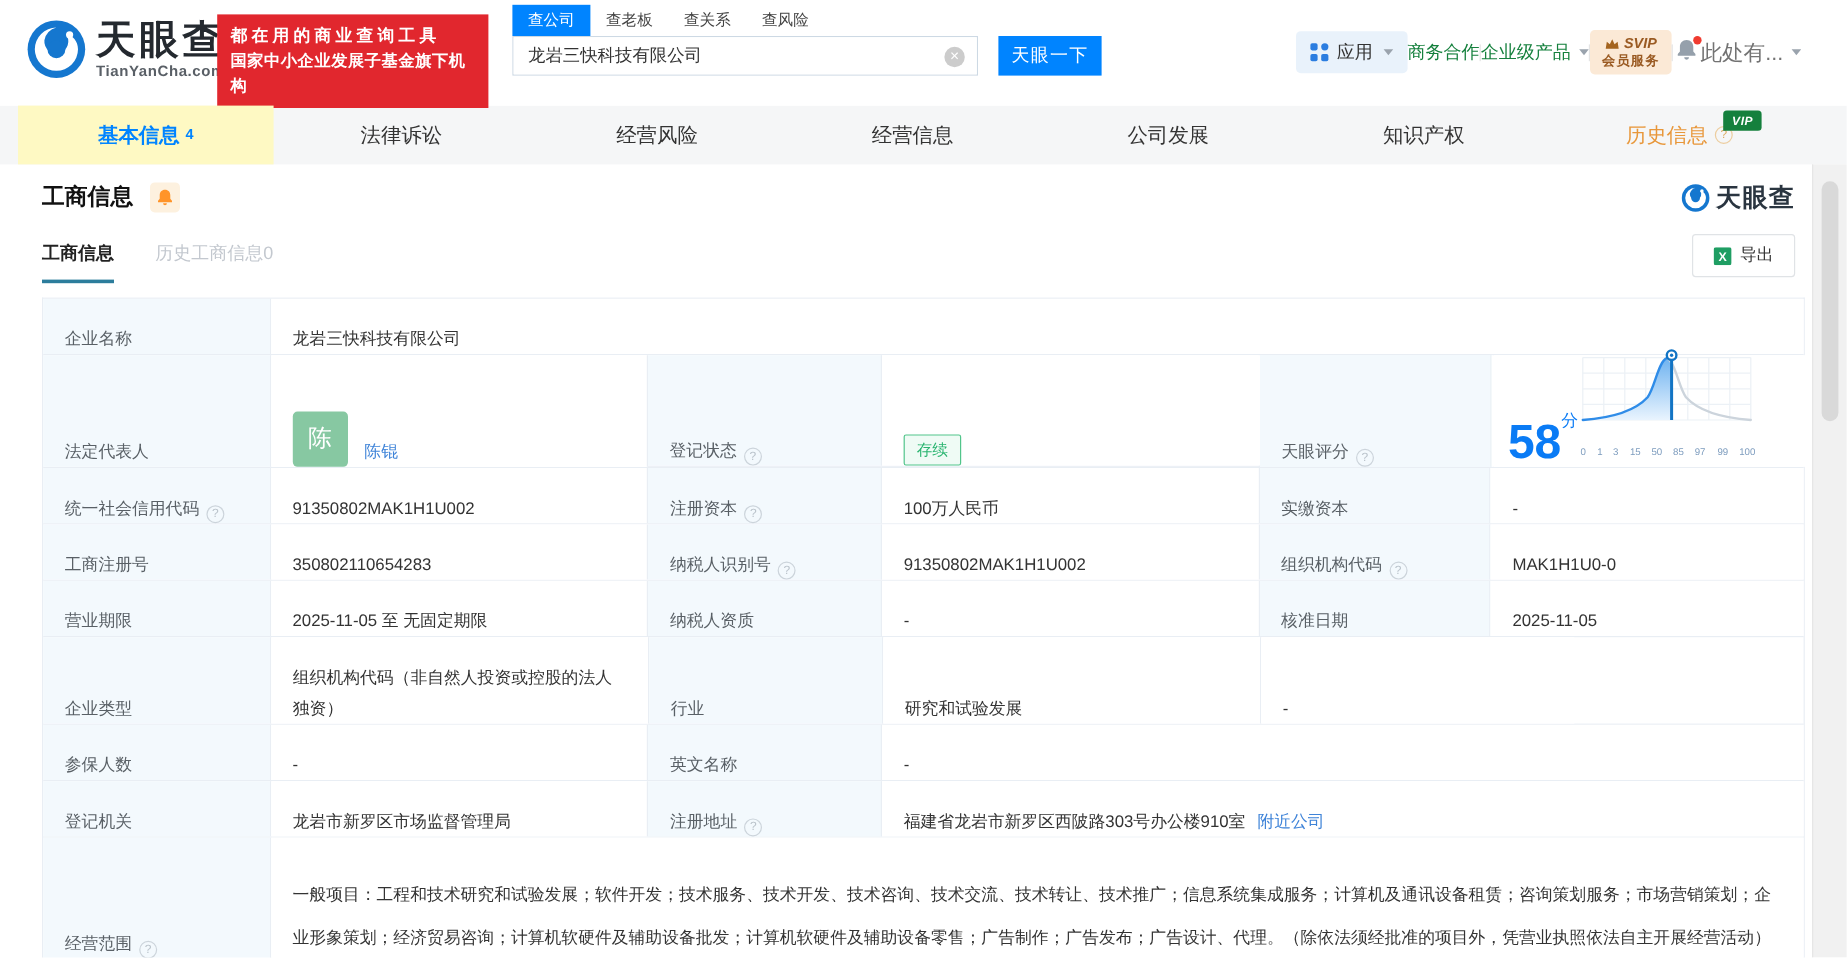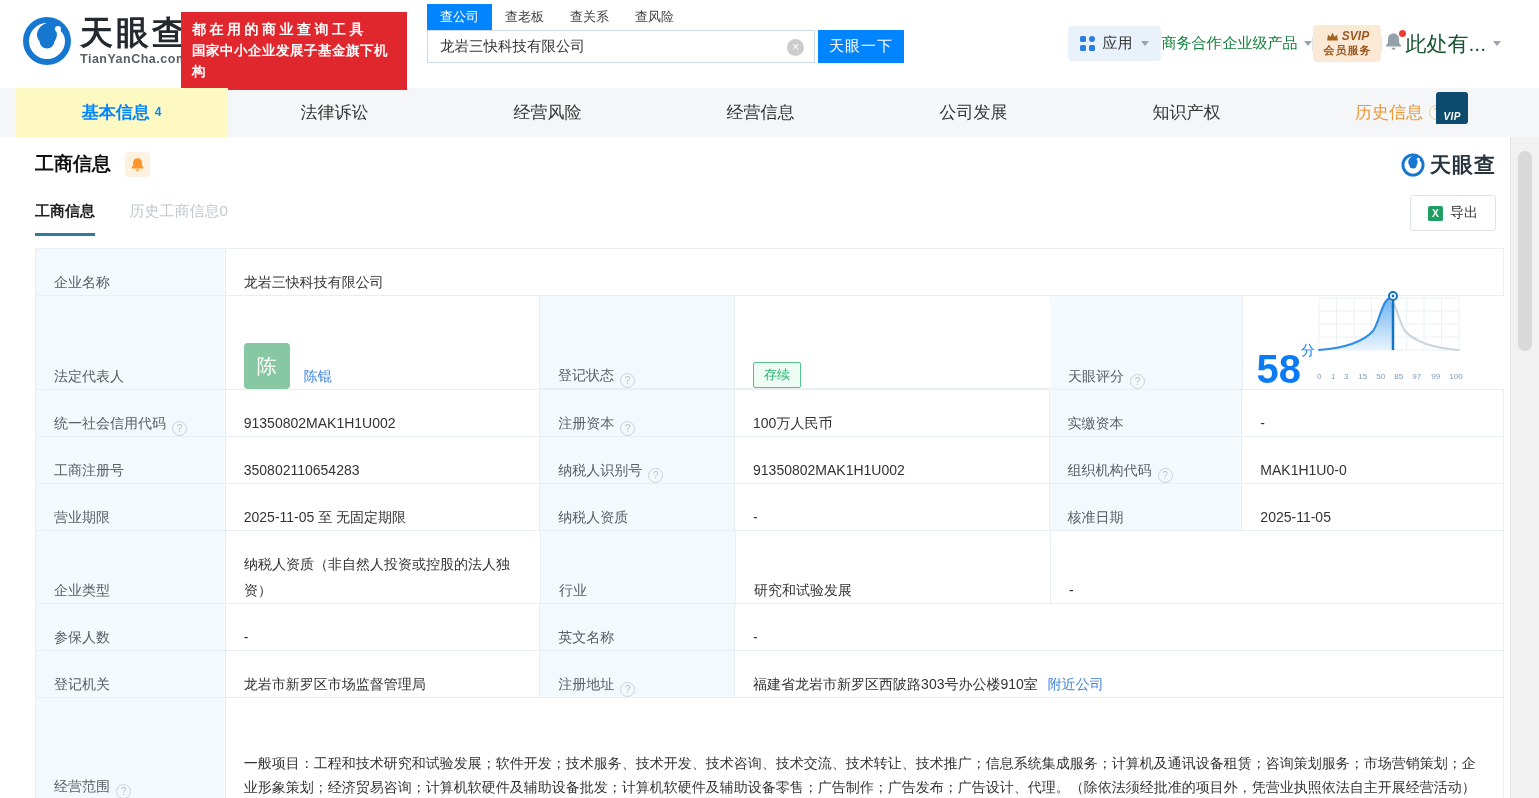--- a/index.html
+++ b/index.html
@@ -15,43 +15,43 @@
   .slogan-l1{font-size:14px;letter-spacing:3.5px;font-weight:bold}
   .slogan-l2{font-size:13.5px;letter-spacing:.5px;font-weight:bold}
   .search-area{position:absolute;left:427px;top:4px}
   .search-tabs{display:flex}
   .stab{font-size:13px;color:#444;padding:4px 13px;cursor:pointer}
   .stab.active{background:#0084ff;color:#fff}
   .search-row{display:flex;margin-top:0}
   .search-box{position:relative;width:388px;height:33px;border:1px solid #cdd9e4;background:#fff}
   .search-box input{width:100%;height:100%;border:none;outline:none;padding:0 36px 0 12px;font-size:14.5px;color:#333;font-family:inherit}
   .clear-ic{position:absolute;right:10px;top:8px;width:17px;height:17px;border-radius:50%;background:#ccc;color:#fff;font-size:13px;line-height:16px;text-align:center;cursor:pointer}
-  .search-btn{width:86px;height:33px;margin-left:3px;background:#0084ff;color:#fff;border:none;font-size:15px;letter-spacing:1px;cursor:pointer;font-family:inherit}
+  .search-btn{width:86px;height:33px;margin-left:17px;background:#0084ff;color:#fff;border:none;font-size:15px;letter-spacing:1px;cursor:pointer;font-family:inherit}
   .top-nav{position:absolute;right:38px;top:25px;height:37px;display:flex;align-items:center;}
   .apps-chip{display:flex;align-items:center;gap:7px;background:#e9f2fb;border-radius:4px;padding:8px 12px;font-size:15px;color:#333;cursor:pointer}
   .grid-icon{width:15px;height:15px;display:grid;grid-template-columns:6px 6px;grid-template-rows:6px 6px;gap:3px}
   .grid-icon i{background:#2b7de0;border-radius:1.5px;display:block}
   .grid-icon i.dot{border-radius:50%}
   .caret{width:0;height:0;border-left:4px solid transparent;border-right:4px solid transparent;border-top:5px solid #9aa3ad;display:inline-block;margin-left:2px}
   .nav-link{font-size:15px;color:#15803d;cursor:pointer;display:flex;align-items:center;gap:5px;white-space:nowrap}
   .vdiv{width:1px;height:14px;background:#e4e4e4}
   .svip{background:#fbe9d6;border-radius:4px;padding:4px 10px;color:#9a5a22;text-align:center;cursor:pointer}
   .svip-top{display:flex;align-items:center;gap:3px;font-size:12px;font-weight:bold;font-style:italic;justify-content:center}
   .svip-bot{font-size:11px;letter-spacing:1px;font-weight:bold}
   .bell-wrap{position:relative;cursor:pointer;margin:0 2px}
   .reddot{position:absolute;top:-2px;right:-3px;width:7px;height:7px;border-radius:50%;background:#f03b30;display:block}
-  .user-menu{display:flex;align-items:center;gap:5px;font-size:21px;color:#14532d;cursor:pointer;white-space:nowrap}
+  .user-menu{display:flex;align-items:center;gap:5px;font-size:18px;color:#737373;cursor:pointer;white-space:nowrap}
 
   
   .tabbar{height:49px;background:#f5f6f7;display:flex;padding-left:15px}
   .tab{width:213px;display:flex;align-items:center;justify-content:center;font-size:17px;color:#333;cursor:pointer;position:relative}
   .tab.active{background:#fef9c3;color:#0084ff;font-weight:bold}
   .tab .count{font-size:12px;margin-left:5px;position:relative;top:-1px;font-weight:bold}
   .tab.history{color:#e8973a}
-  .viptag{position:absolute;top:4px;right:38px;background:#0c4a6e;color:#fff;font-size:10px;font-weight:bold;font-style:italic;padding:19px 7px 2px;border-radius:3px 3px 3px 0;letter-spacing:.5px}
+  .viptag{position:absolute;top:4px;right:38px;background:#15803d;color:#fff;font-size:10px;font-weight:bold;font-style:italic;padding:4px 7px 2px;border-radius:3px 3px 3px 0;letter-spacing:.5px}
   .help{width:15px;height:15px;border-radius:50%;border:1px solid #ccd4db;color:#b9c2ca;font-size:10px;display:inline-flex;align-items:center;justify-content:center;margin-left:6px;flex:none;cursor:pointer}
   .help.orange{border-color:#eccd9f;color:#ddab62}
 
   
   .sec-head{position:relative;margin:14px 35px 0;height:30px}
   .sec-title{font-size:19px;font-weight:bold;color:#111;display:inline-block;vertical-align:middle}
   .bell-chip{display:inline-flex;width:25px;height:25px;background:#fdf1df;border-radius:4px;align-items:center;justify-content:center;margin-left:10px;vertical-align:middle;cursor:pointer}
   .watermark{position:absolute;right:8px;top:0;display:flex;align-items:center;gap:5px}
   .watermark span{font-size:21px;font-weight:bold;color:#2a3540;letter-spacing:1px}
 
@@ -78,21 +78,21 @@
   .status-badge{display:inline-block;padding:2px 10px;border:1px solid #52c58b;color:#2bb571;background:#effbf5;font-size:13px;border-radius:2px;line-height:20px}
   .avatar{width:46px;height:46px;border-radius:4px;background:#87c8a2;color:#fff;font-size:20px;display:flex;align-items:center;justify-content:center;margin-right:14px;flex:none;cursor:pointer}
   .link{color:#3e83d8;cursor:pointer;text-decoration:none}
   .addr-link{margin-left:10px}
   .score-cell{padding:0 8px 0 14px;gap:0}
   .score-num{font-size:40px;font-weight:bold;color:#0a7bf5;line-height:1}
   .score-unit{font-size:14px;color:#0a7bf5;align-self:center;margin-top:14px}
   .score-chart{width:150px}
   .score-ticks{display:flex;justify-content:space-between;width:146px;margin:1px 0 0 2px}
   .score-ticks span{font-size:8.5px;color:#7d9cbe;transform:scale(.95)}
-  .scope-text{line-height:24px}
+  .scope-text{line-height:36px}
 
   .right-gutter{position:absolute;right:0;top:137px;width:29px;height:661px;background:#f1f1f1;border-left:1px solid #e6e6e6}
   .right-gutter .thumb{position:absolute;left:7px;top:14px;width:14px;height:200px;background:#d9d9d9;border-radius:7px}
 </style>
 </head>
 <body>
 
 <div class="header">
   <div class="logo">
     <svg width="50" height="50" viewBox="0 0 50 50">
@@ -381,21 +381,21 @@
     <div class="cell value c6">
         <span>2025-11-05</span>
       </div>
   </div>
 
   <div class="trow h72">
     <div class="cell label c1">
         <span>企业类型</span>
       </div>
     <div class="cell value c2">
-        <span>纳税人资质（非自然人投资或控股的法人独资）</span>
+        <span>组织机构代码（非自然人投资或控股的法人独资）</span>
       </div>
     <div class="cell label c3">
         <span>行业</span>
       </div>
     <div class="cell value c4">
         <span>研究和试验发展</span>
       </div>
     <div class="cell value c6">
         <span>-</span>
       </div>

